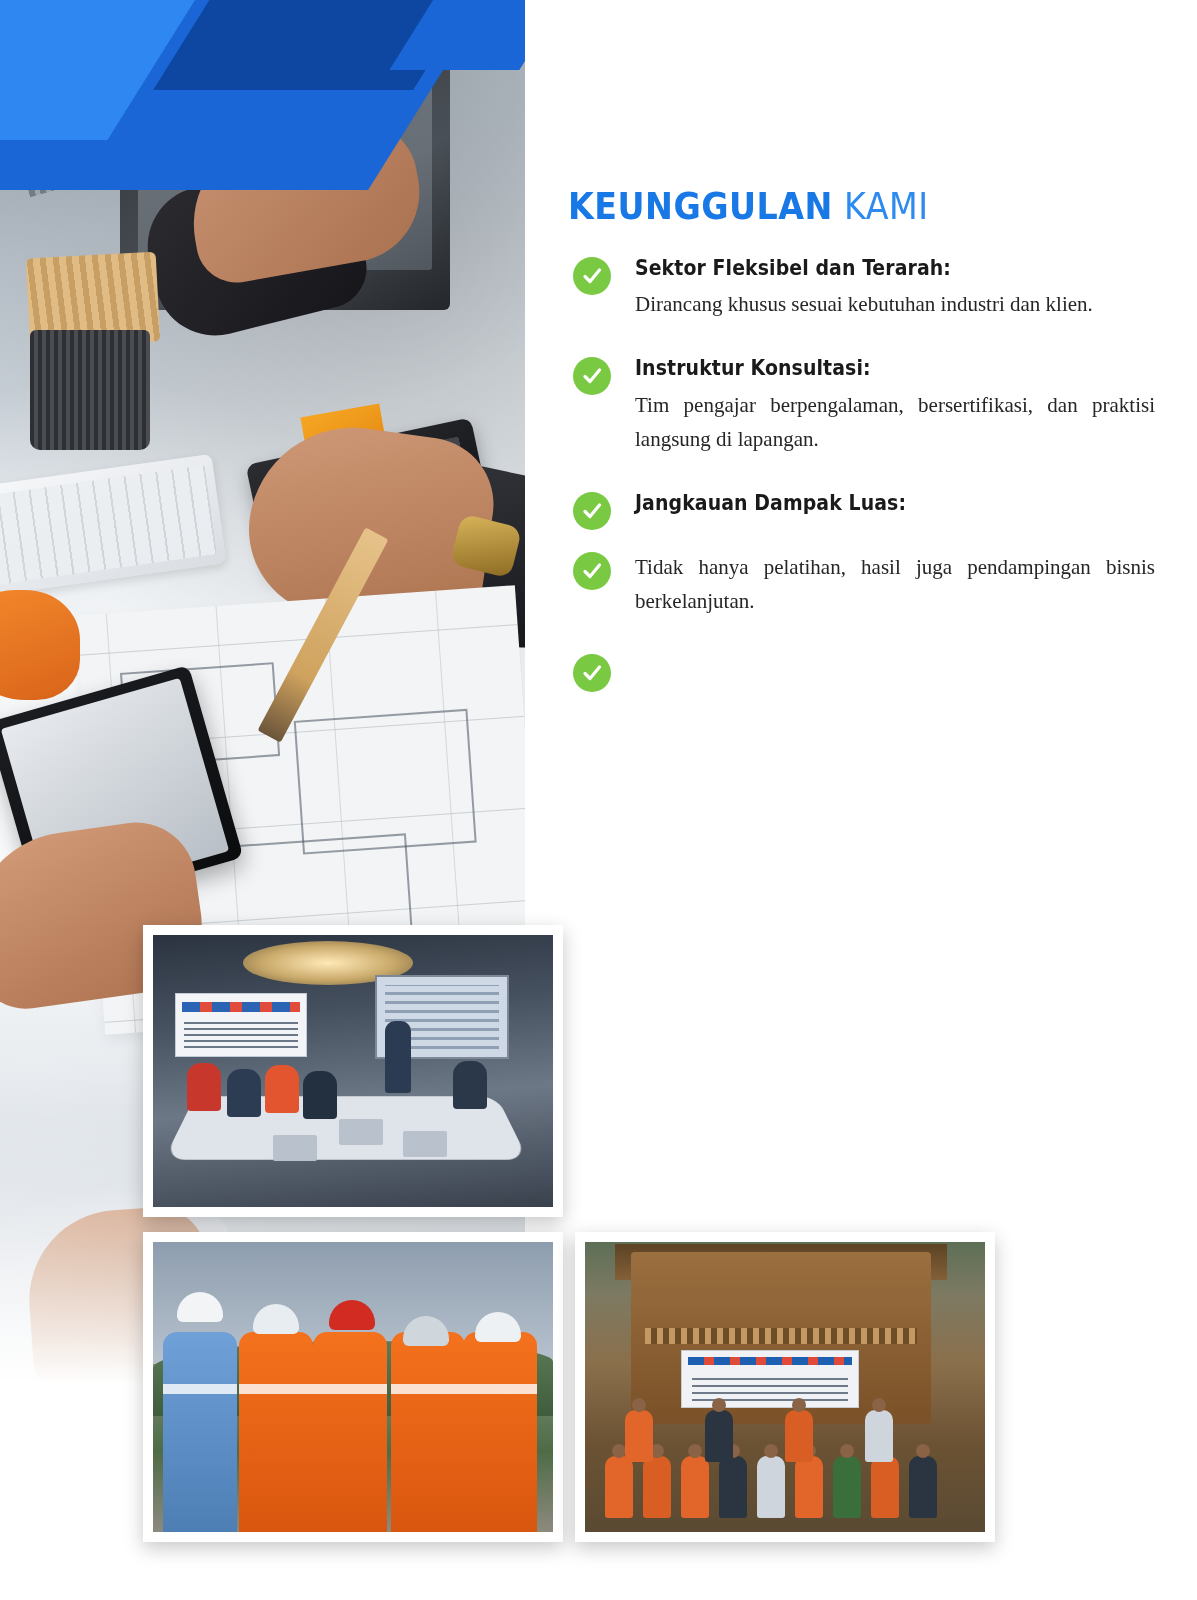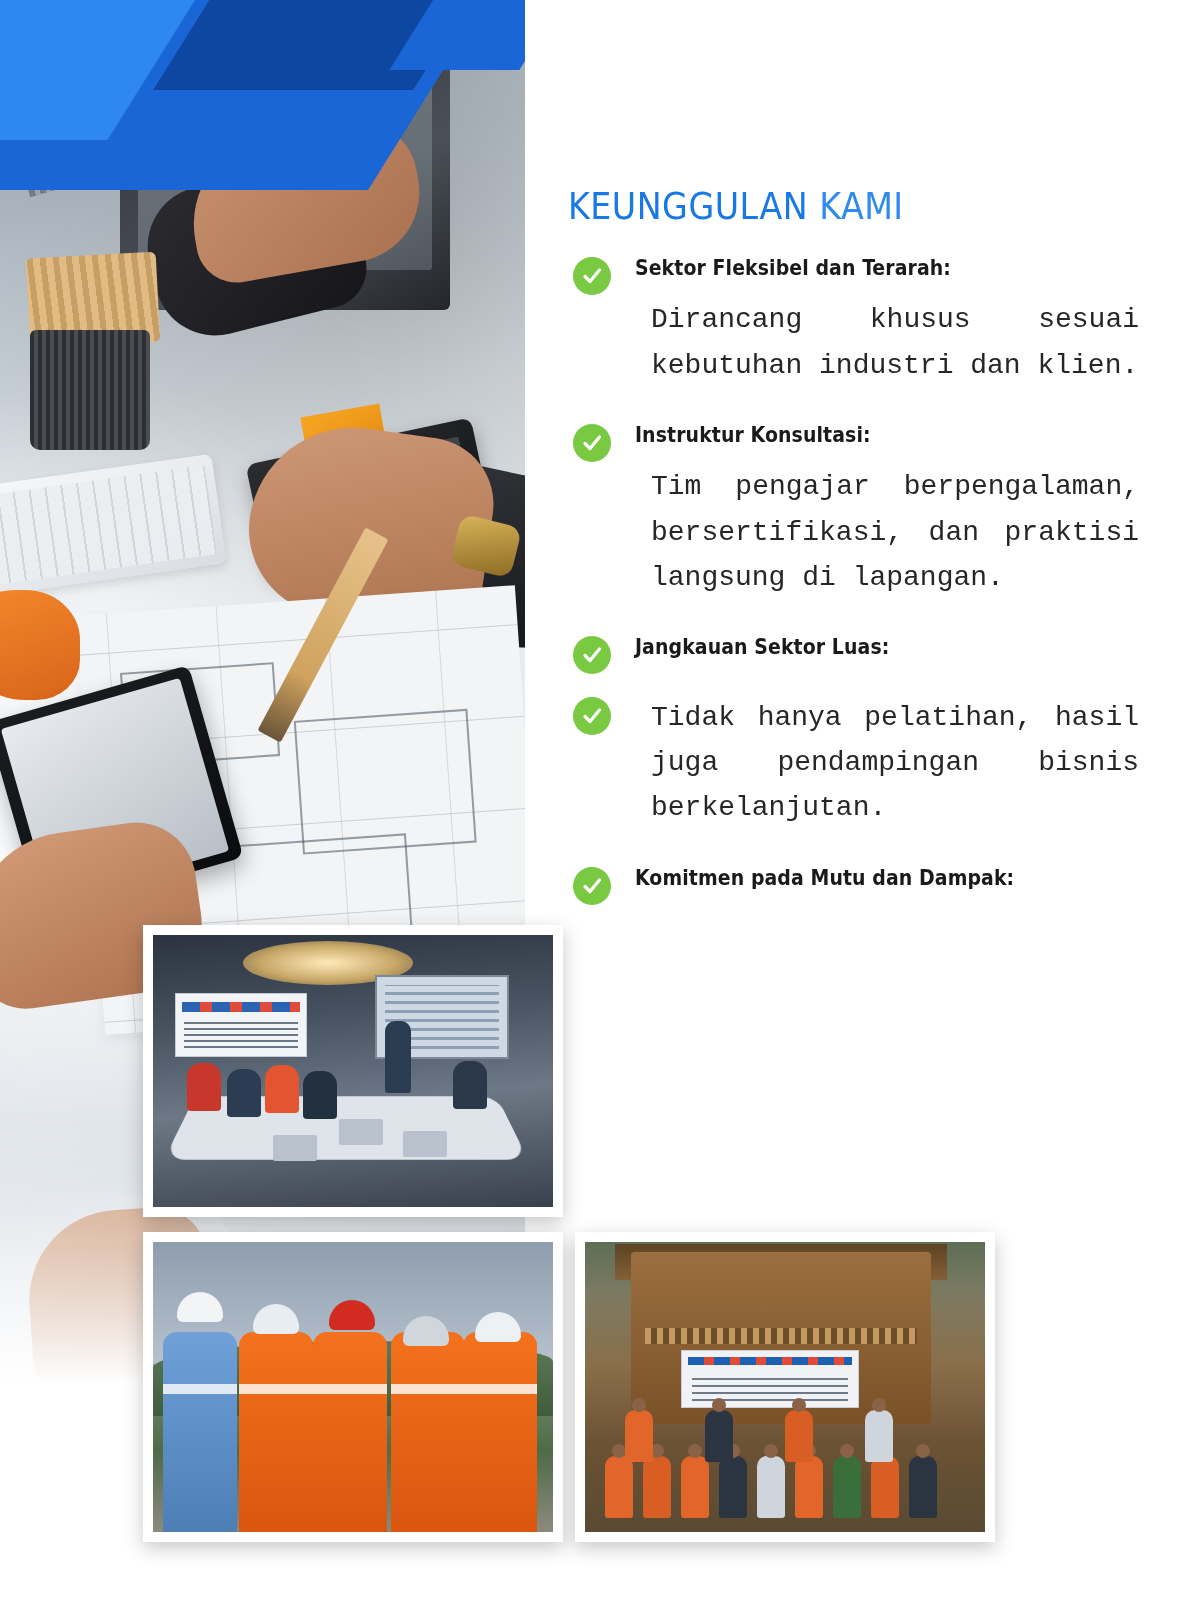--- a/index.html
+++ b/index.html
@@ -171,39 +171,39 @@
 
   
   .right-col{
     position:absolute;left:525px;top:0;width:672px;height:1600px;background:#ffffff;
   }
   .title{
     position:absolute;left:43px;top:185px;
     font-size:37px;letter-spacing:.5px;color:#1a7ce8;
     font-family:"DejaVu Sans Condensed","Liberation Sans",sans-serif;
   }
-  .title b{font-weight:400;color:#1878e6;}
+  .title b{font-weight:700;color:#1878e6;}
   .title span{font-weight:400;color:#2d8bf0;}
 
   .list{position:absolute;left:40px;top:255px;width:590px;}
   .item{position:relative;margin-bottom:34px;padding-left:70px;}
   .check{
     position:absolute;left:8px;top:2px;width:38px;height:38px;border-radius:50%;
     background:#7ac943;display:flex;align-items:center;justify-content:center;
   }
   .check svg{display:block;}
   .item-title{
     font-size:21px;font-weight:700;color:#1a1a1a;line-height:1.25;
     font-family:"DejaVu Sans Condensed","Liberation Sans",sans-serif;
     margin:0 0 6px 0;letter-spacing:.1px;
   }
   .item-text{
-    font-size:28px;color:#262626;line-height:1.62;text-align:justify;
-    font-family:Liberation Mono, monospace;
-    margin:16px;
+    font-size:21px;color:#262626;line-height:1.62;text-align:justify;
+    font-family:Liberation Serif, serif;
+    margin:0;
   }
 
   
   .card{
     position:absolute;background:#fff;padding:10px;
     box-shadow:0 6px 18px rgba(0,0,0,.22);
   }
   .card .ph{width:100%;height:100%;position:relative;overflow:hidden;}
 
   
@@ -327,39 +327,38 @@
       <p class="item-title">Instruktur Konsultasi:</p>
       <p class="item-text">Tim pengajar berpengalaman, bersertifikasi, dan praktisi langsung di lapangan.</p>
     </div>
 
     <div class="item">
       <span class="check">
         <svg width="22" height="22" viewBox="0 0 22 22">
             <path d="M4 11.5 L9 16.5 L18.5 5" fill="none" stroke="#ffffff" stroke-width="3.2" stroke-linecap="round" stroke-linejoin="round"></path>
           </svg>
       </span>
-      <p class="item-title">Jangkauan Sektor Luas:</p>
+      <p class="item-title">Jangkauan Dampak Luas:</p>
     </div>
 
     <div class="item">
       <span class="check">
         <svg width="22" height="22" viewBox="0 0 22 22">
             <path d="M4 11.5 L9 16.5 L18.5 5" fill="none" stroke="#ffffff" stroke-width="3.2" stroke-linecap="round" stroke-linejoin="round"></path>
           </svg>
       </span>
       <p class="item-text">Tidak hanya pelatihan, hasil juga pendampingan bisnis berkelanjutan.</p>
     </div>
 
     <div class="item">
       <span class="check">
         <svg width="22" height="22" viewBox="0 0 22 22">
             <path d="M4 11.5 L9 16.5 L18.5 5" fill="none" stroke="#ffffff" stroke-width="3.2" stroke-linecap="round" stroke-linejoin="round"></path>
           </svg>
       </span>
-      <p class="item-title">Komitmen pada Mutu dan Dampak:</p>
     </div>
 
   </div>
 </div>
 
 <div class="card card-meeting">
   <div class="ph">
     <div class="mr-ceiling"></div>
     <div class="mr-screen"></div>
     <div class="mr-banner"></div>

